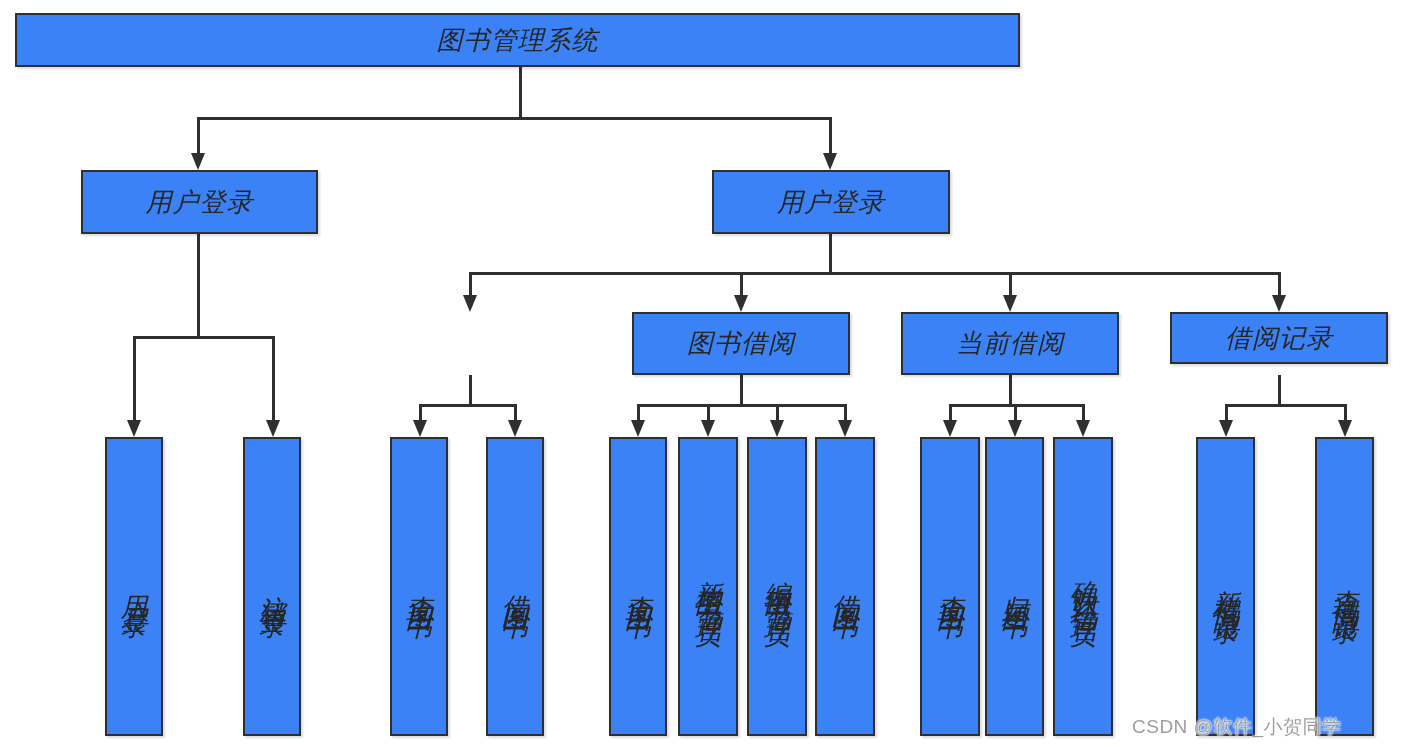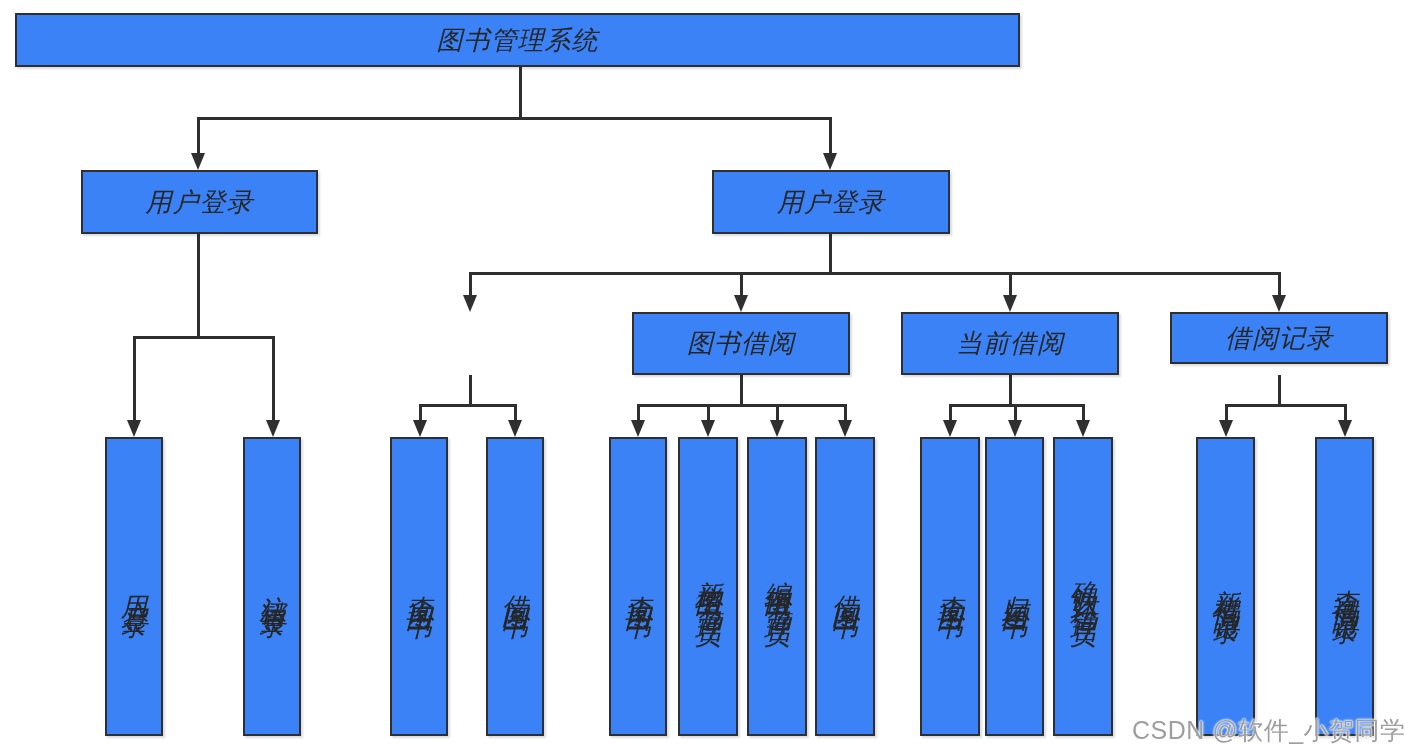--- a/index.html
+++ b/index.html
@@ -25,21 +25,21 @@
   }
   .v{position:absolute;width:3px;background:var(--line);z-index:1;}
   .h{position:absolute;height:3px;background:var(--line);z-index:1;}
   .a{
     position:absolute;width:0;height:0;z-index:1;
     border-left:7px solid transparent;border-right:7px solid transparent;
     border-top:17px solid var(--line);
   }
   .watermark{
     position:absolute;left:1132px;top:714px;z-index:6;
-    font-size:25px;letter-spacing:0.5px;color:var(--wm);white-space:nowrap;
+    font-size:19px;letter-spacing:0.5px;color:var(--wm);white-space:nowrap;
     text-shadow:0 0 2px #fff,0 0 2px #fff,0 0 3px #fff;
   }
 </style>
 </head>
 <body>
 
 <div class="canvas">
 
   <div class="node" style="left:15px;top:13px;width:1005px;height:54px">
     <span>图书管理系统</span>

